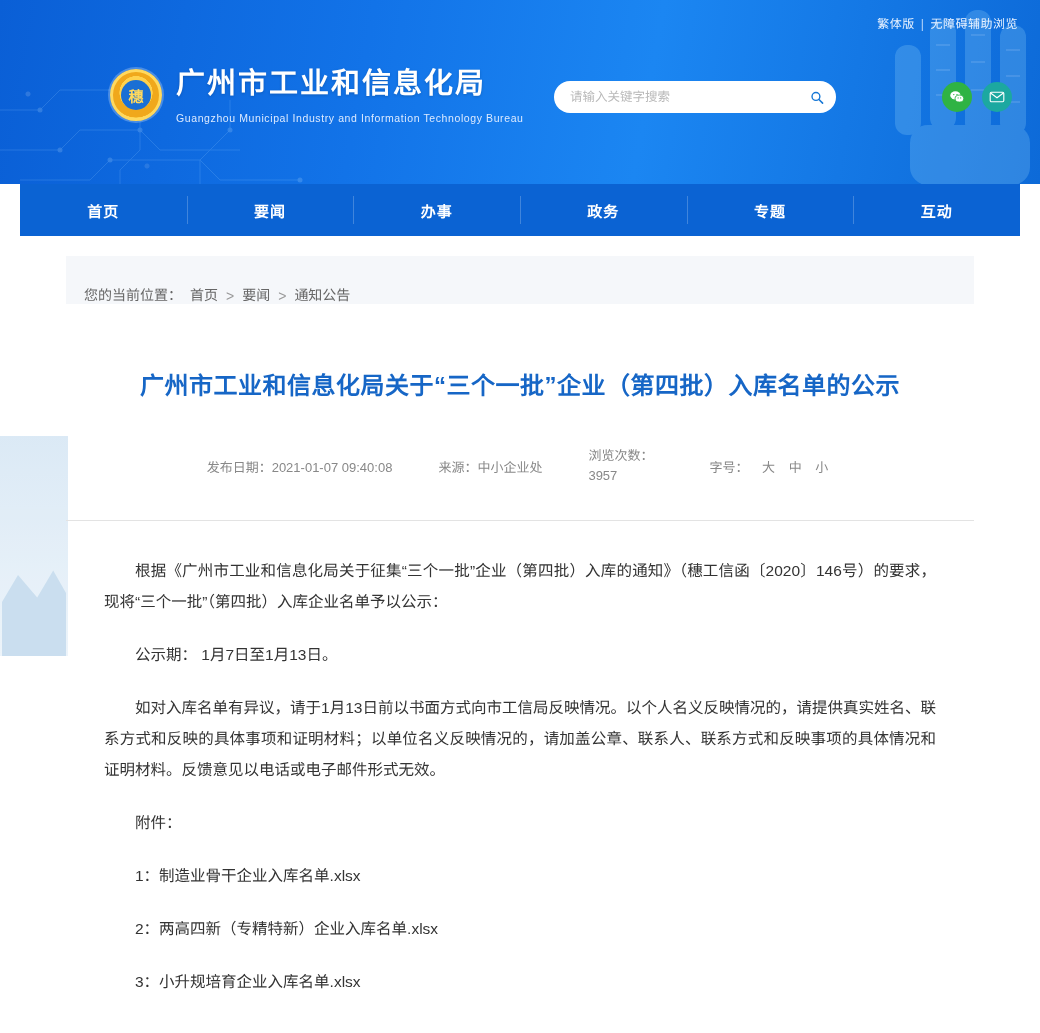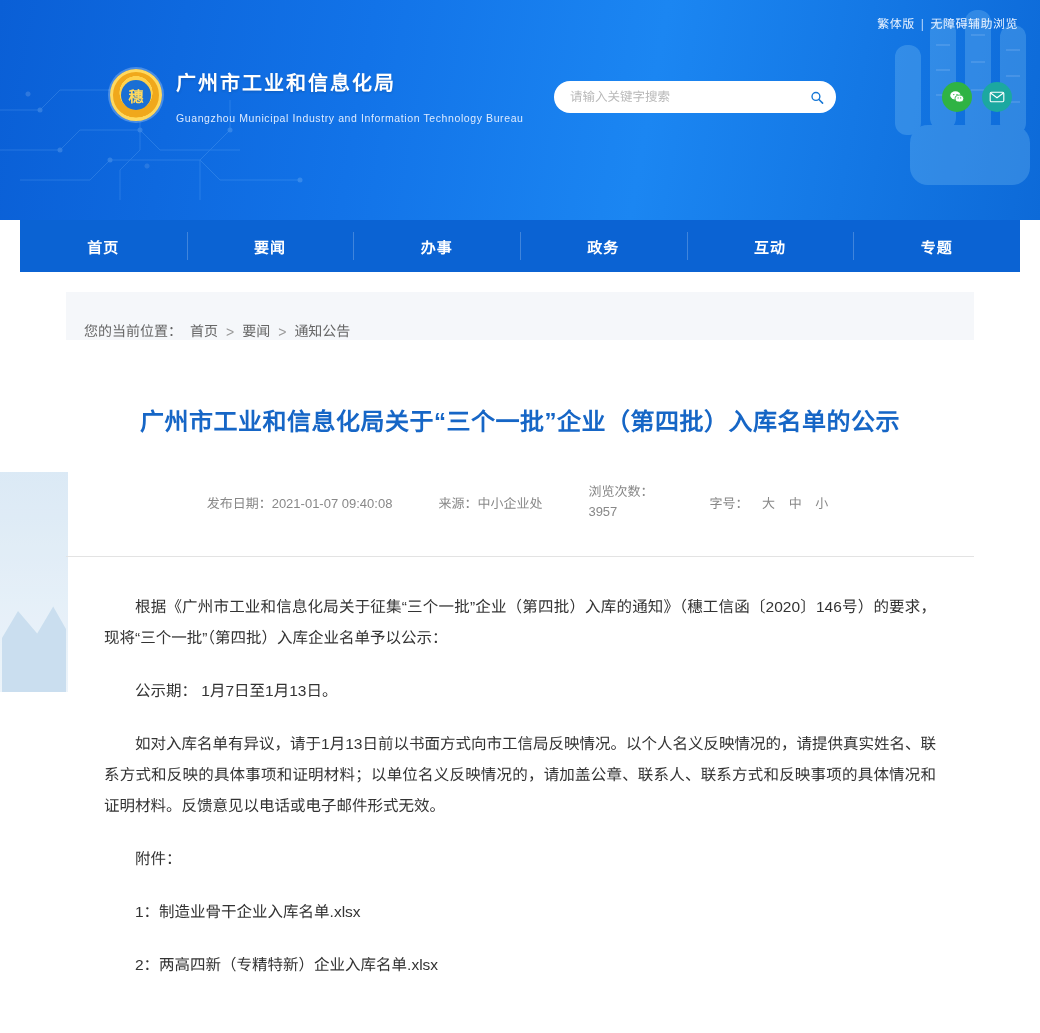--- a/index.html
+++ b/index.html
@@ -8,21 +8,21 @@
     margin: 0; padding: 0;
     width: 1040px; height: 1033px;
     font-family: "Liberation Sans", "DejaVu Sans", sans-serif;
     background: #ffffff;
     overflow: hidden;
   }
 
   
   .header {
     position: relative;
-    height: 220px;
+    height: 184px;
     background: linear-gradient(100deg, #0a5fd6 0%, #1273e8 35%, #1b86f2 62%, #0d6ad8 100%);
     overflow: hidden;
   }
   .header-deco-left {
     position: absolute; left: -40px; top: 40px; width: 340px; height: 180px;
     background:
       radial-gradient(circle at 20% 30%, rgba(255,255,255,.16) 0 2px, transparent 3px),
       radial-gradient(circle at 55% 70%, rgba(255,255,255,.12) 0 2px, transparent 3px),
       radial-gradient(circle at 80% 20%, rgba(255,255,255,.10) 0 2px, transparent 3px);
     opacity: .9;
@@ -54,21 +54,21 @@
     box-shadow: 0 0 0 2px rgba(255,255,255,.25);
   }
   .logo-badge .inner {
     width: 30px; height: 30px; border-radius: 50%;
     background: #1a6fd4;
     display: flex; align-items: center; justify-content: center;
     color: #ffd95e; font-size: 15px; font-weight: bold;
   }
   .logo-text { margin-left: 14px; }
   .logo-cn {
-    color: #fff; font-size: 20px; font-weight: bold; letter-spacing: 2px;
+    color: #fff; font-size: 29px; font-weight: bold; letter-spacing: 2px;
     line-height: 34px; text-shadow: 0 1px 3px rgba(0,0,0,.18);
   }
   .logo-en {
     color: #dceaff; font-size: 10.5px; letter-spacing: .6px; margin-top: 12px;
   }
 
   .search-box {
     position: absolute; left: 554px; top: 81px;
     width: 282px; height: 32px; background: #fff; border-radius: 16px;
     display: flex; align-items: center; padding: 0 6px 0 14px;
@@ -242,22 +242,22 @@
       </svg>
     </div>
   </div>
 </div>
 
 <div class="nav">
   <div class="nav-item">首页</div>
   <div class="nav-item">要闻</div>
   <div class="nav-item">办事</div>
   <div class="nav-item">政务</div>
+  <div class="nav-item">专题</div>
   <div class="nav-item">互动</div>
-  <div class="nav-item">专题</div>
 </div>
 
 <div class="page">
   <div class="bg-left"></div>
 
   <div class="crumb">
     <span class="label">您的当前位置：</span>
     <a href="#">首页</a>
     <span class="arrow">&gt;</span>
     <a href="#">要闻</a>
@@ -290,16 +290,17 @@
 
     <div class="divider"></div>
 
     <div class="content">
       <p>根据《广州市工业和信息化局关于征集“三个一批”企业（第四批）入库的通知》（穗工信函〔2020〕146号）的要求，现将“三个一批”（第四批）入库企业名单予以公示：</p>
       <p>公示期： 1月7日至1月13日。</p>
       <p>如对入库名单有异议，请于1月13日前以书面方式向市工信局反映情况。以个人名义反映情况的，请提供真实姓名、联系方式和反映的具体事项和证明材料；以单位名义反映情况的，请加盖公章、联系人、联系方式和反映事项的具体情况和证明材料。反馈意见以电话或电子邮件形式无效。</p>
       <p>附件：</p>
       <p class="attach">1：制造业骨干企业入库名单.xlsx</p>
       <p class="attach">2：两高四新（专精特新）企业入库名单.xlsx</p>
+      <p class="attach">3：小升规培育企业入库名单.xlsx</p>
 
     </div>
   </div>
 </div>
 
 </body></html>

